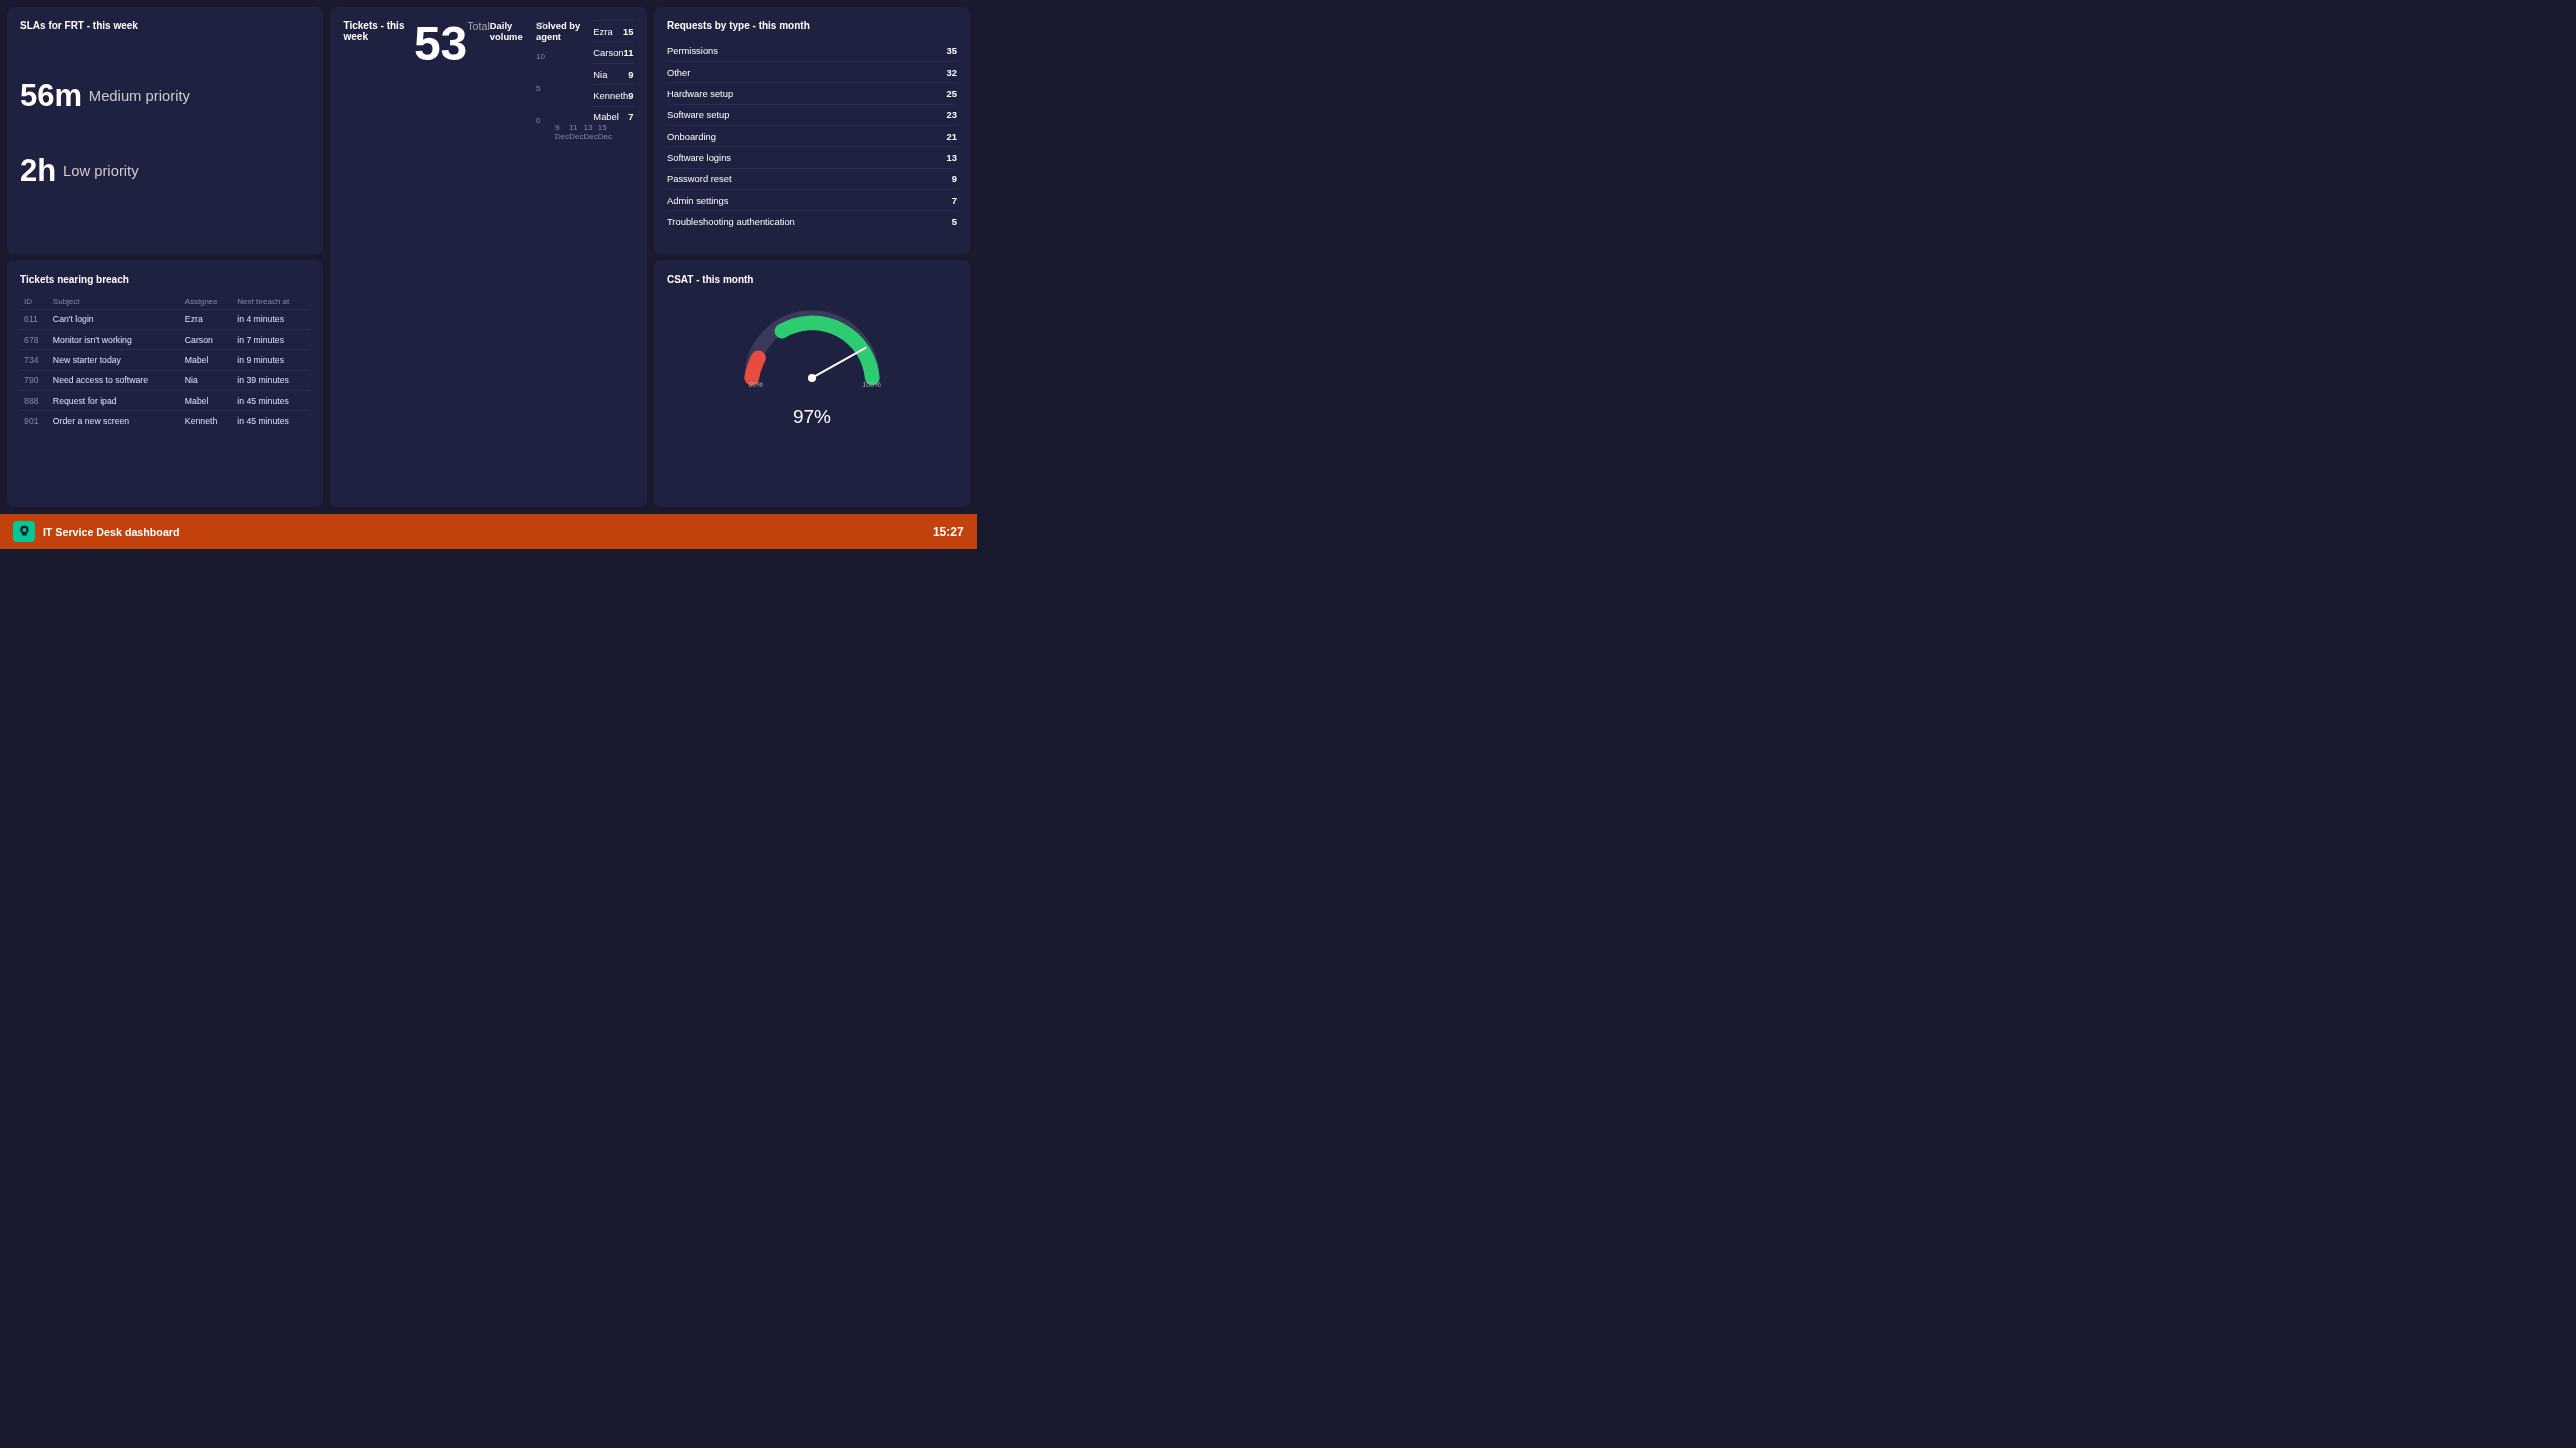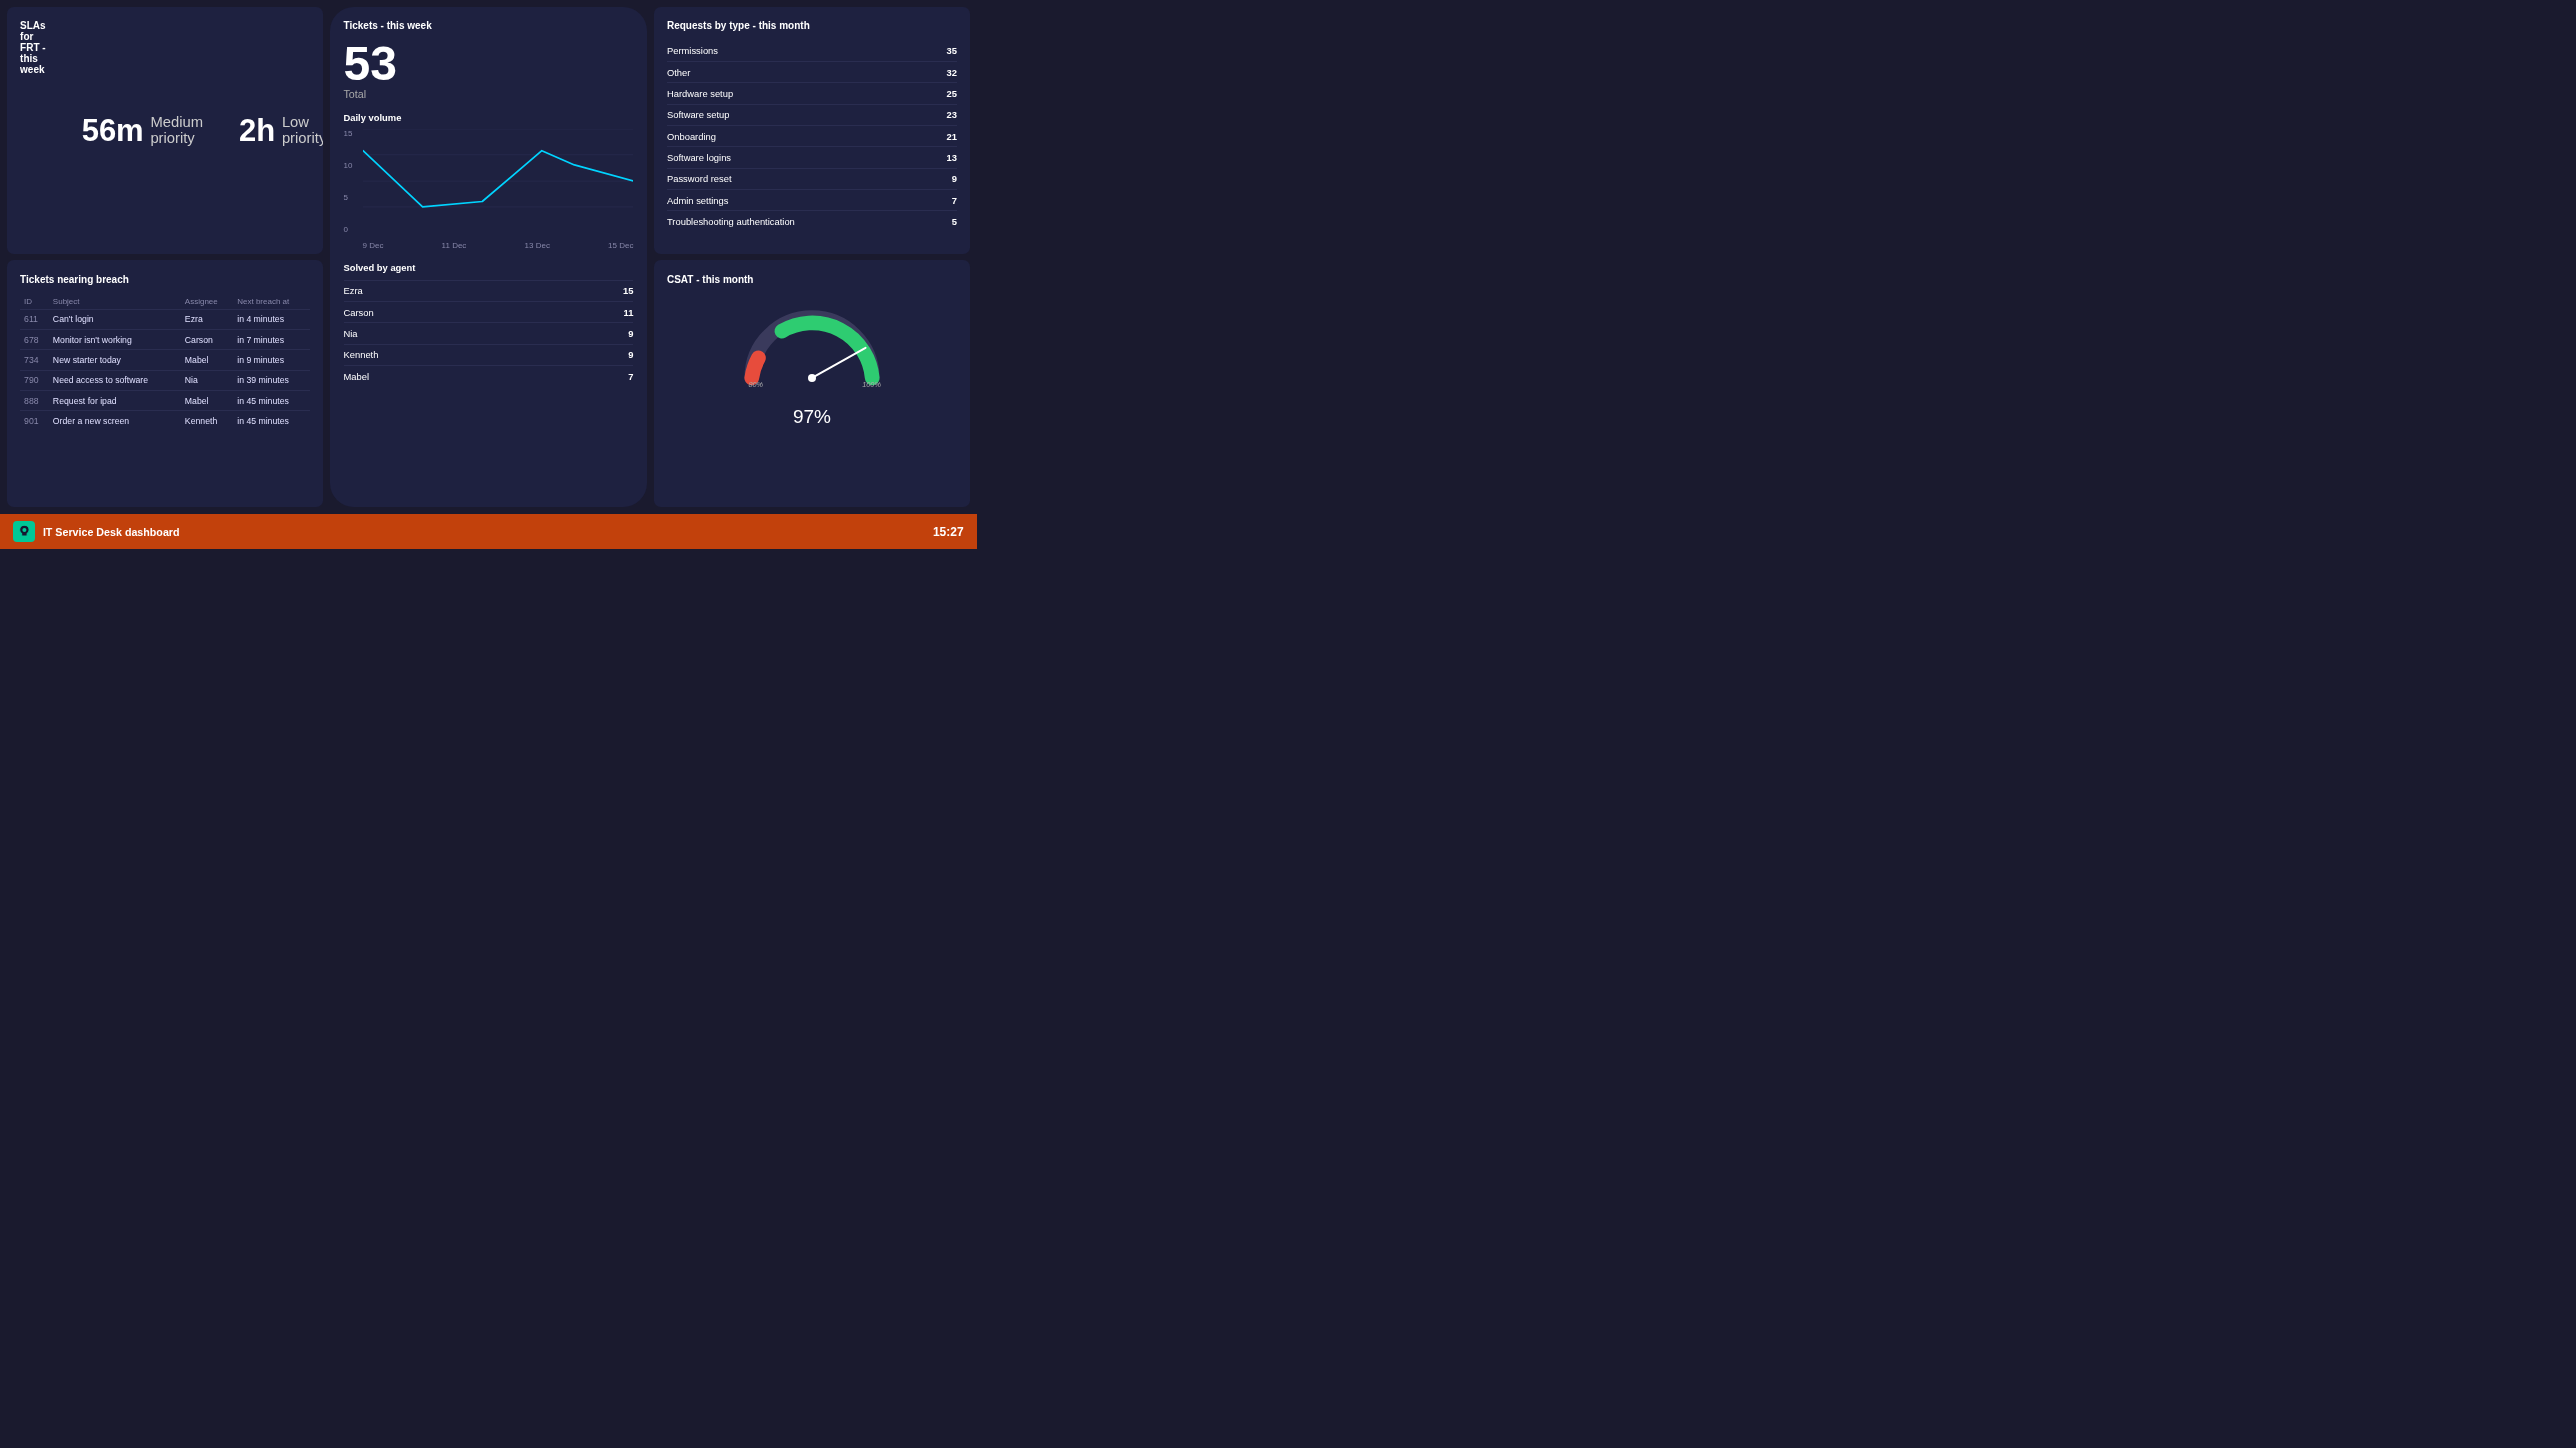--- a/index.html
+++ b/index.html
@@ -36,20 +36,21 @@
       font-weight: 600;
       color: #fff;
       margin-bottom: 9.4px;
     }
 
     
     .sla-card {
       grid-column: 1;
       grid-row: 1;
       display: flex;
+      flex-direction: column;
       gap: 36px;
     }
 
     .sla-priority-box {
       border: 1.3px solid #c0392b;
       border-radius: 5.4px;
       padding: 9.4px 12px;
       margin-bottom: 6.7px;
       position: relative;
       background: #2a1a2e;
@@ -125,22 +126,21 @@
 
     .breach-table td:first-child {
       color: #8888aa;
     }
 
     
     .tickets-card {
       grid-column: 2;
       grid-row: 1 / 3;
       display: flex;
-      flex-direction: column;
-      border-radius: 24px;
+      flex-direction: row;
     }
 
     .tickets-total {
       font-size: 48px;
       font-weight: 800;
       line-height: 1;
       color: #fff;
     }
 
     .tickets-total-label {

